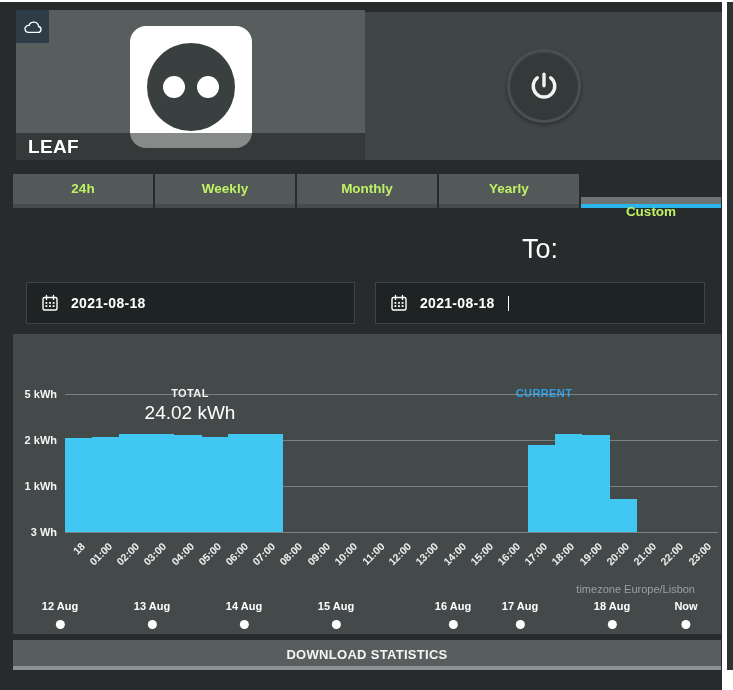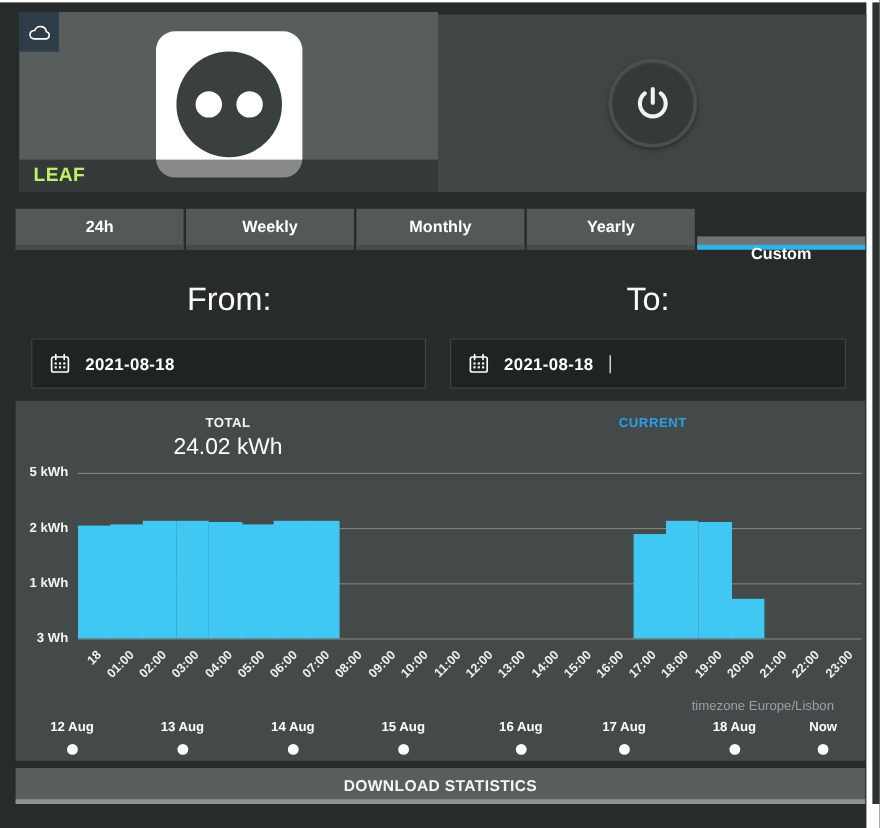--- a/index.html
+++ b/index.html
@@ -33,40 +33,40 @@
   }
   .socket-face {
     width:88px; height:88px; border-radius:50%; background:#3a3f3f;
     display:flex; align-items:center; justify-content:center; gap:12px;
   }
   .socket-hole { width:22px; height:22px; border-radius:50%; background:#ffffff; }
   .name-strip {
     position:absolute; left:0; bottom:0; width:100%; height:27px;
     background:rgba(18,22,22,0.5); z-index:2;
     display:flex; align-items:center; padding-left:12px;
-    color:#bef264; font-size:16px; font-weight:bold; letter-spacing:0.3px;
+    color:#ffffff; font-size:19px; font-weight:bold; letter-spacing:0.3px;
   }
   .header-right {
     position:absolute; left:365px; top:10px; width:357px; height:148px;
     background:#404545;
     display:flex; align-items:center; justify-content:center;
   }
   .power-btn {
     width:74px; height:74px; border-radius:50%;
     background:#343939; border:3px solid #4a4f4f;
     box-shadow:0 2px 4px rgba(0,0,0,0.35), inset 0 1px 2px rgba(255,255,255,0.06);
     display:flex; align-items:center; justify-content:center; cursor:pointer;
   }
   
   .tab-bar {
     position:absolute; left:13px; top:172px; width:708px; height:34px;
     display:flex; gap:2px;
   }
   .tab {
-    flex:1; background:#535858; color:#ffffff;
+    flex:1; background:#535858; color:#bef264;
     font-size:13.5px; font-weight:bold; text-align:center; line-height:30px;
     border-bottom:4px solid #464b4b; cursor:pointer;
   }
   .tab.selected { background:#6e7373; }
   
   .range-heading {
     position:absolute; top:232px; color:#fafafa; font-size:27px; font-weight:400;
     text-align:center; width:330px;
   }
   .heading-from { left:26px; }
@@ -81,21 +81,21 @@
   .date-value { color:#ffffff; font-size:14px; font-weight:bold; letter-spacing:0.3px; }
   .caret { display:inline-block; width:1px; height:15px; background:#ffffff; vertical-align:middle; margin-left:1px; }
   
   .chart-panel {
     position:absolute; left:13px; top:332px; width:708px; height:300px;
     background:#44494a;
   }
   .stat-block { position:absolute; top:13px; width:354px; text-align:center; }
   .stat-total { left:0; }
   .stat-current { left:354px; }
-  .stat-label { font-size:11px; font-weight:bold; color:#f5f5f5; letter-spacing:0.4px; }
+  .stat-label { font-size:11px; font-weight:bold; color:#f5f5f5; letter-spacing:0.4px;margin-top:40px; }
   .stat-value { font-size:19px; color:#ffffff; margin-top:3px; }
   .plot {
     position:absolute; left:52px; top:60px; width:653px; height:138px;
   }
   .gridline {
     position:absolute; left:0; width:100%; height:1px;
     background:rgba(190,196,196,0.45);
   }
   .ylabel {
     position:absolute; left:-58px; width:50px; text-align:right;
@@ -112,21 +112,21 @@
   .tz-note {
     position:absolute; top:249px; right:26px;
     color:#9aa0a0; font-size:11px;
   }
   .day-row { position:absolute; left:0; top:266px; width:100%; height:34px; }
   .day-item {
     position:absolute; transform:translateX(-50%); text-align:center; cursor:pointer;
   }
   .day-item:nth-child(1){left:47px} .day-item:nth-child(2){left:139px}
   .day-item:nth-child(3){left:231px} .day-item:nth-child(4){left:323px}
-  .day-item:nth-child(5){left:421px} .day-item:nth-child(6){left:507px}
+  .day-item:nth-child(5){left:440px} .day-item:nth-child(6){left:507px}
   .day-item:nth-child(7){left:599px} .day-item:nth-child(8){left:673px}
   .day-label { color:#ffffff; font-size:11px; font-weight:bold; white-space:nowrap; }
   .day-dot {
     width:9px; height:9px; border-radius:50%; background:#ffffff;
     margin:8px auto 0 auto;
   }
   
   .download-btn {
     position:absolute; left:13px; top:638px; width:708px; height:30px;
     background:#585d5d; border-bottom:4px solid #8b9090;
@@ -171,21 +171,20 @@
   </div>
 
   <div class="tab-bar">
     <div class="tab">24h</div>
     <div class="tab">Weekly</div>
     <div class="tab">Monthly</div>
     <div class="tab">Yearly</div>
     <div class="tab selected" style="border-bottom-color: rgb(44, 181, 234); margin-top: 23px;">Custom</div>
   </div>
 
-  <div class="range-heading heading-from">From:</div>
   <div class="range-heading heading-to">To:</div>
 
   <div class="date-input input-from">
     <span>
       <svg width="18" height="18" viewBox="0 0 18 18">
         <rect x="2" y="3.5" width="14" height="12.5" rx="1.5" fill="none" stroke="#ffffff" stroke-width="1.4"></rect>
         <path d="M5.5 1.5v4M12.5 1.5v4" stroke="#ffffff" stroke-width="1.4" stroke-linecap="round"></path>
         <g fill="#ffffff">
           <rect x="4.5" y="8" width="1.8" height="1.8"></rect>
             <rect x="8.1" y="8" width="1.8" height="1.8"></rect>

